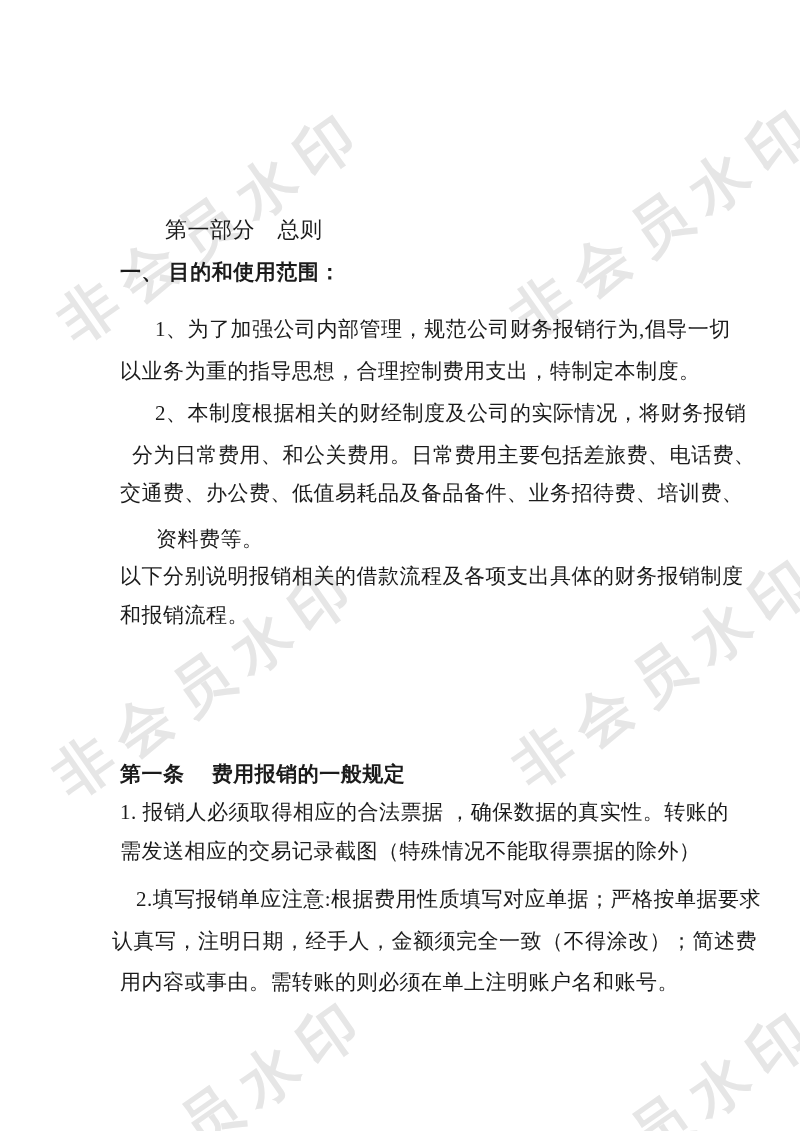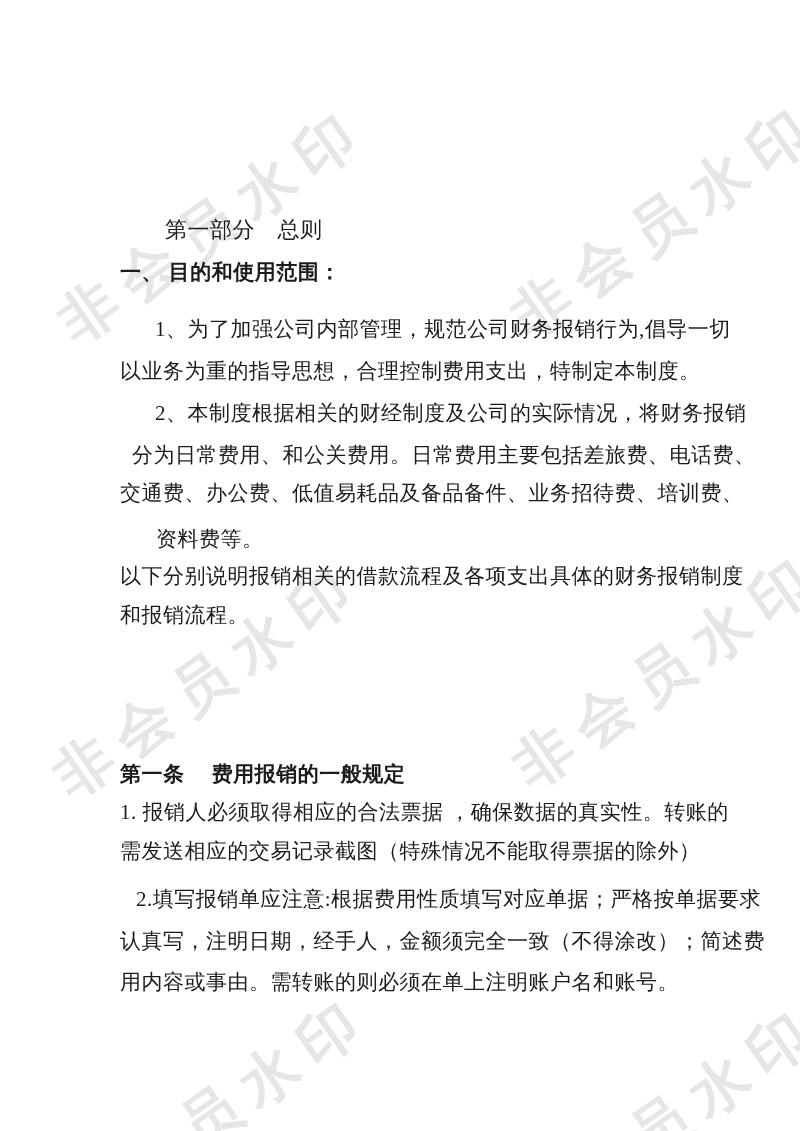--- a/index.html
+++ b/index.html
@@ -59,21 +59,21 @@
   .ln2  { left: 120px; top: 358px; }
   .ln3  { left: 155px; top: 400px; }
   .ln4  { left: 132px; top: 442px; }
   .ln5  { left: 120px; top: 480px; }
   .ln6  { left: 120px; top: 526px; margin-left: 36px; }
   .ln7  { left: 120px; top: 563px; }
   .ln8  { left: 120px; top: 602px; }
   .ln9  { left: 120px; top: 799px; }
   .ln10 { left: 120px; top: 838px; }
   .ln11 { left: 136px; top: 886px; }
-  .ln12 { left: 120px; top: 928px; }
+  .ln12 { left: 112px; top: 928px; }
   .ln13 { left: 120px; top: 969px; }
 </style>
 </head>
 <body>
 
 <div id="page">
 
   <div class="wm wm1" style="color: rgb(230, 230, 230);">非会员水印</div>
   <div class="wm wm2" style="color: rgb(230, 230, 230);">非会员水印</div>
   <div class="wm wm3" style="color: rgb(230, 230, 230);">非会员水印</div>

